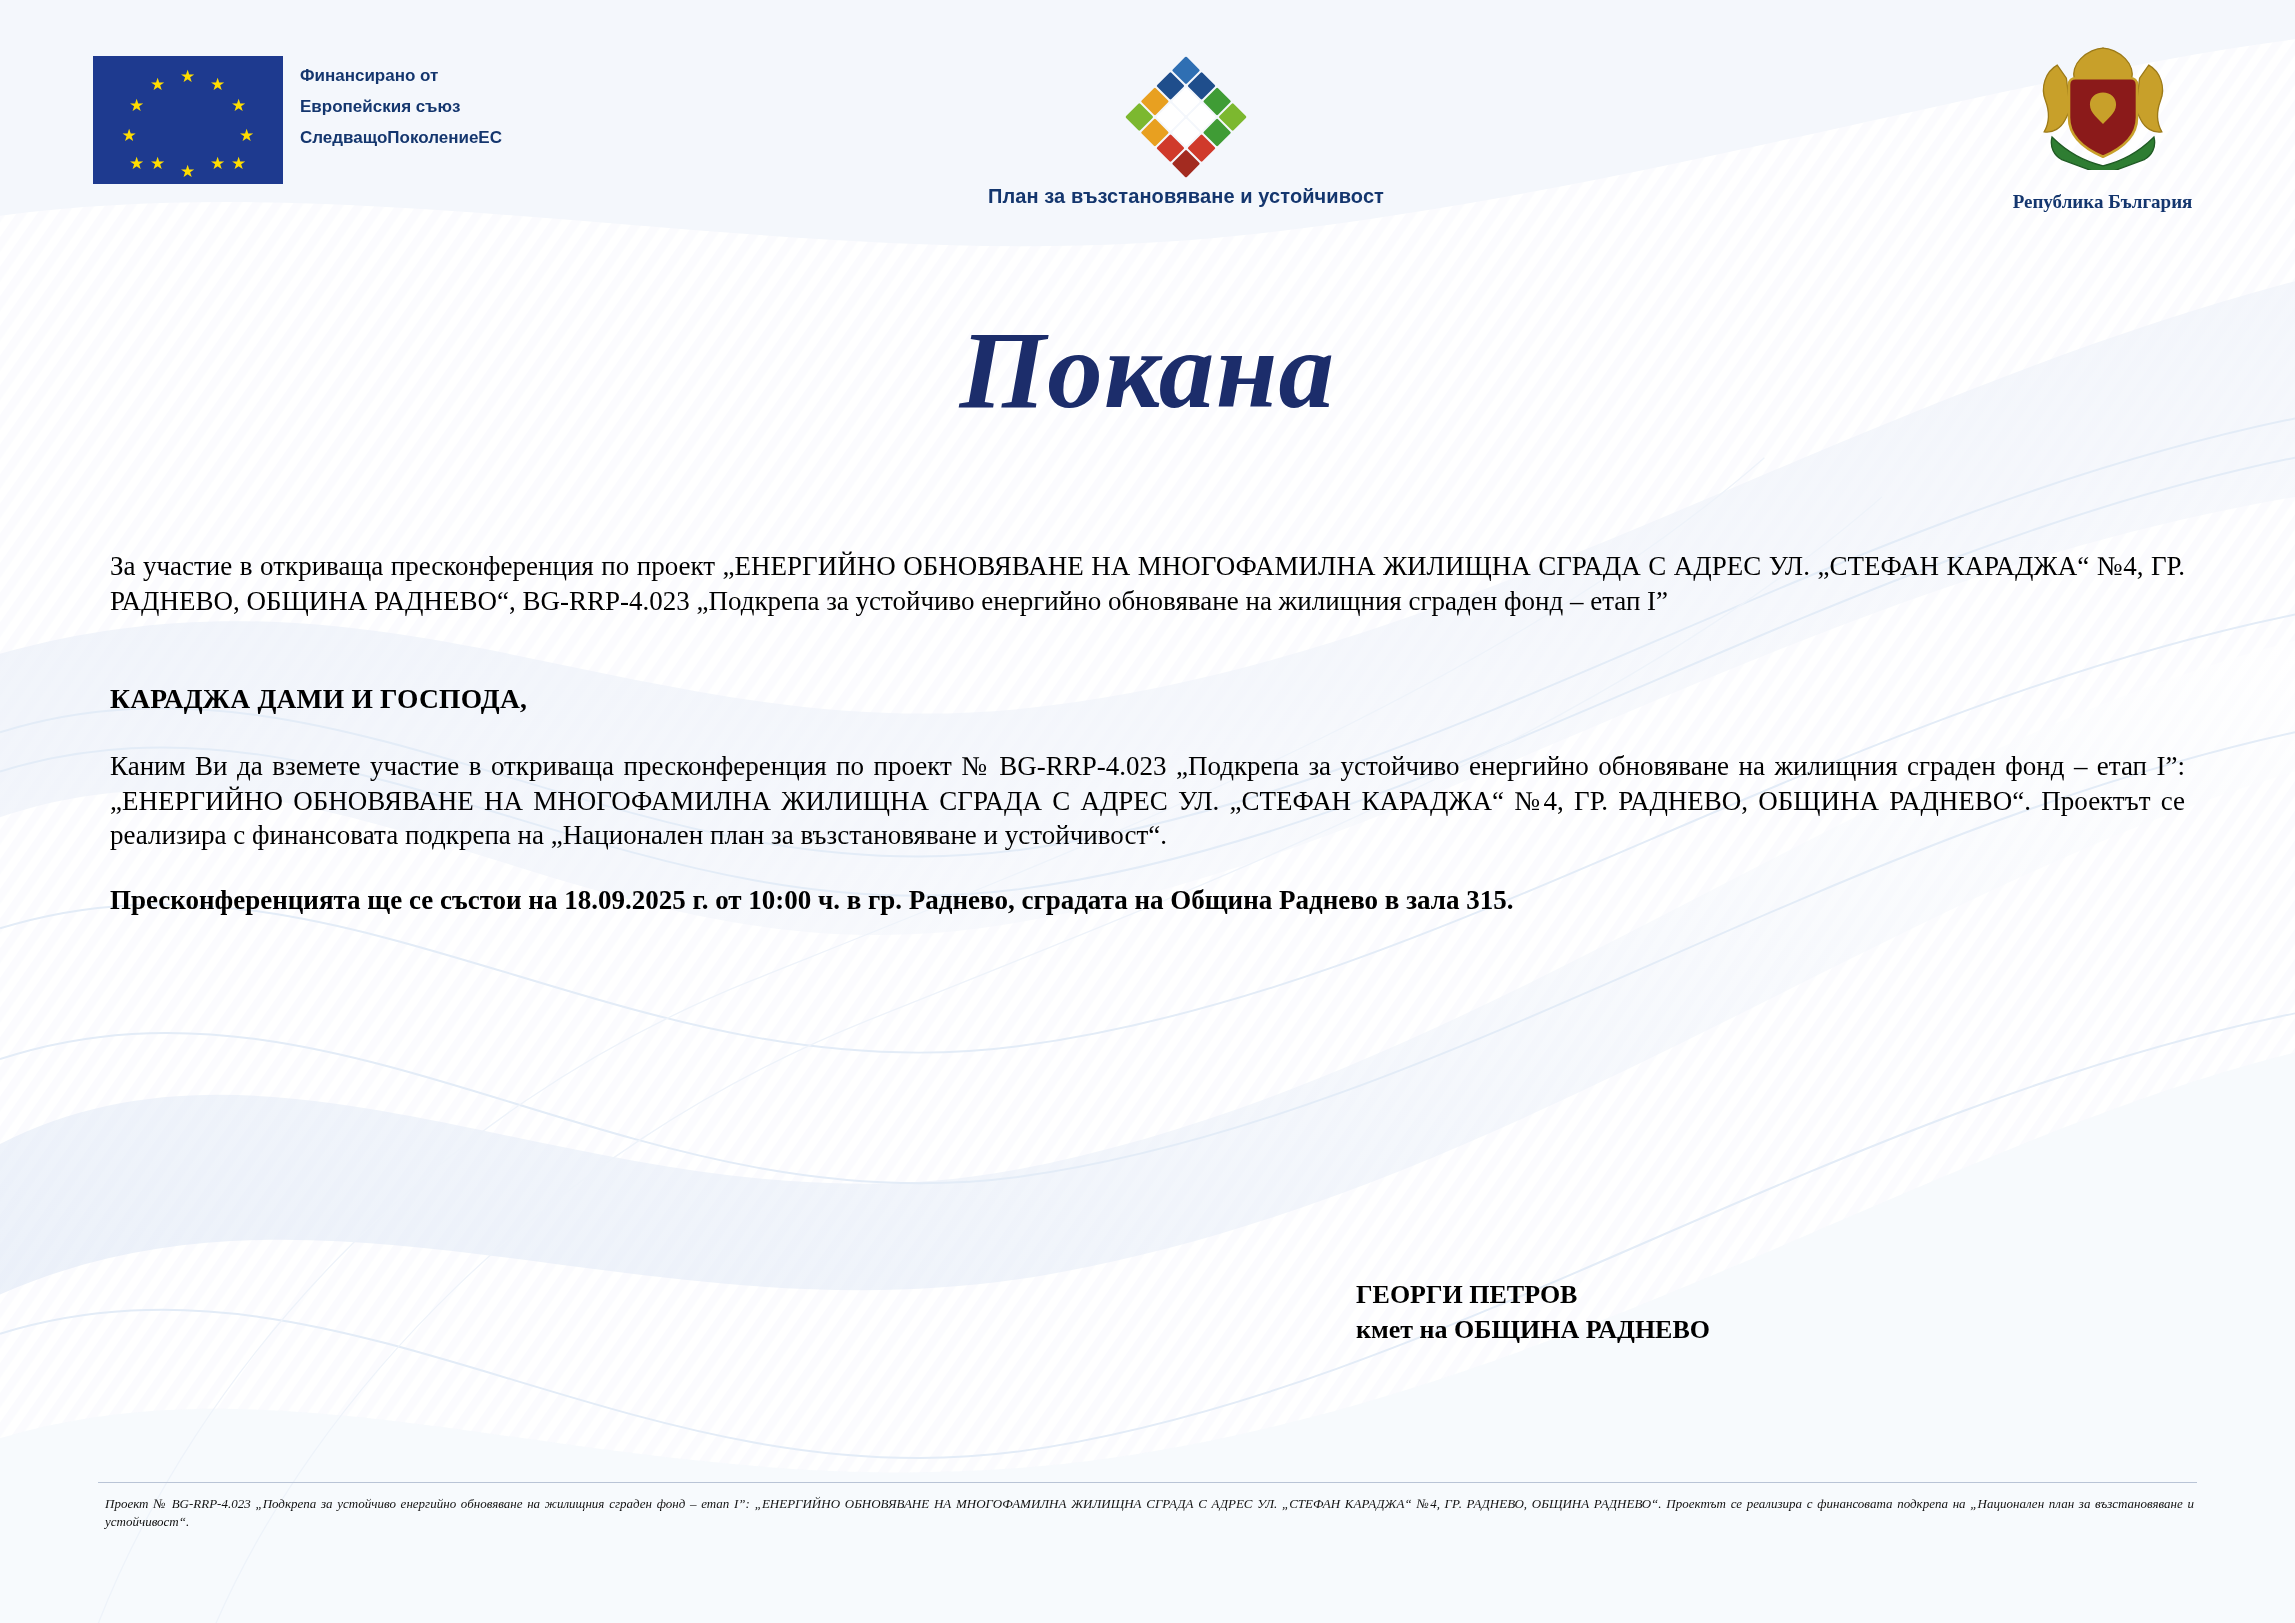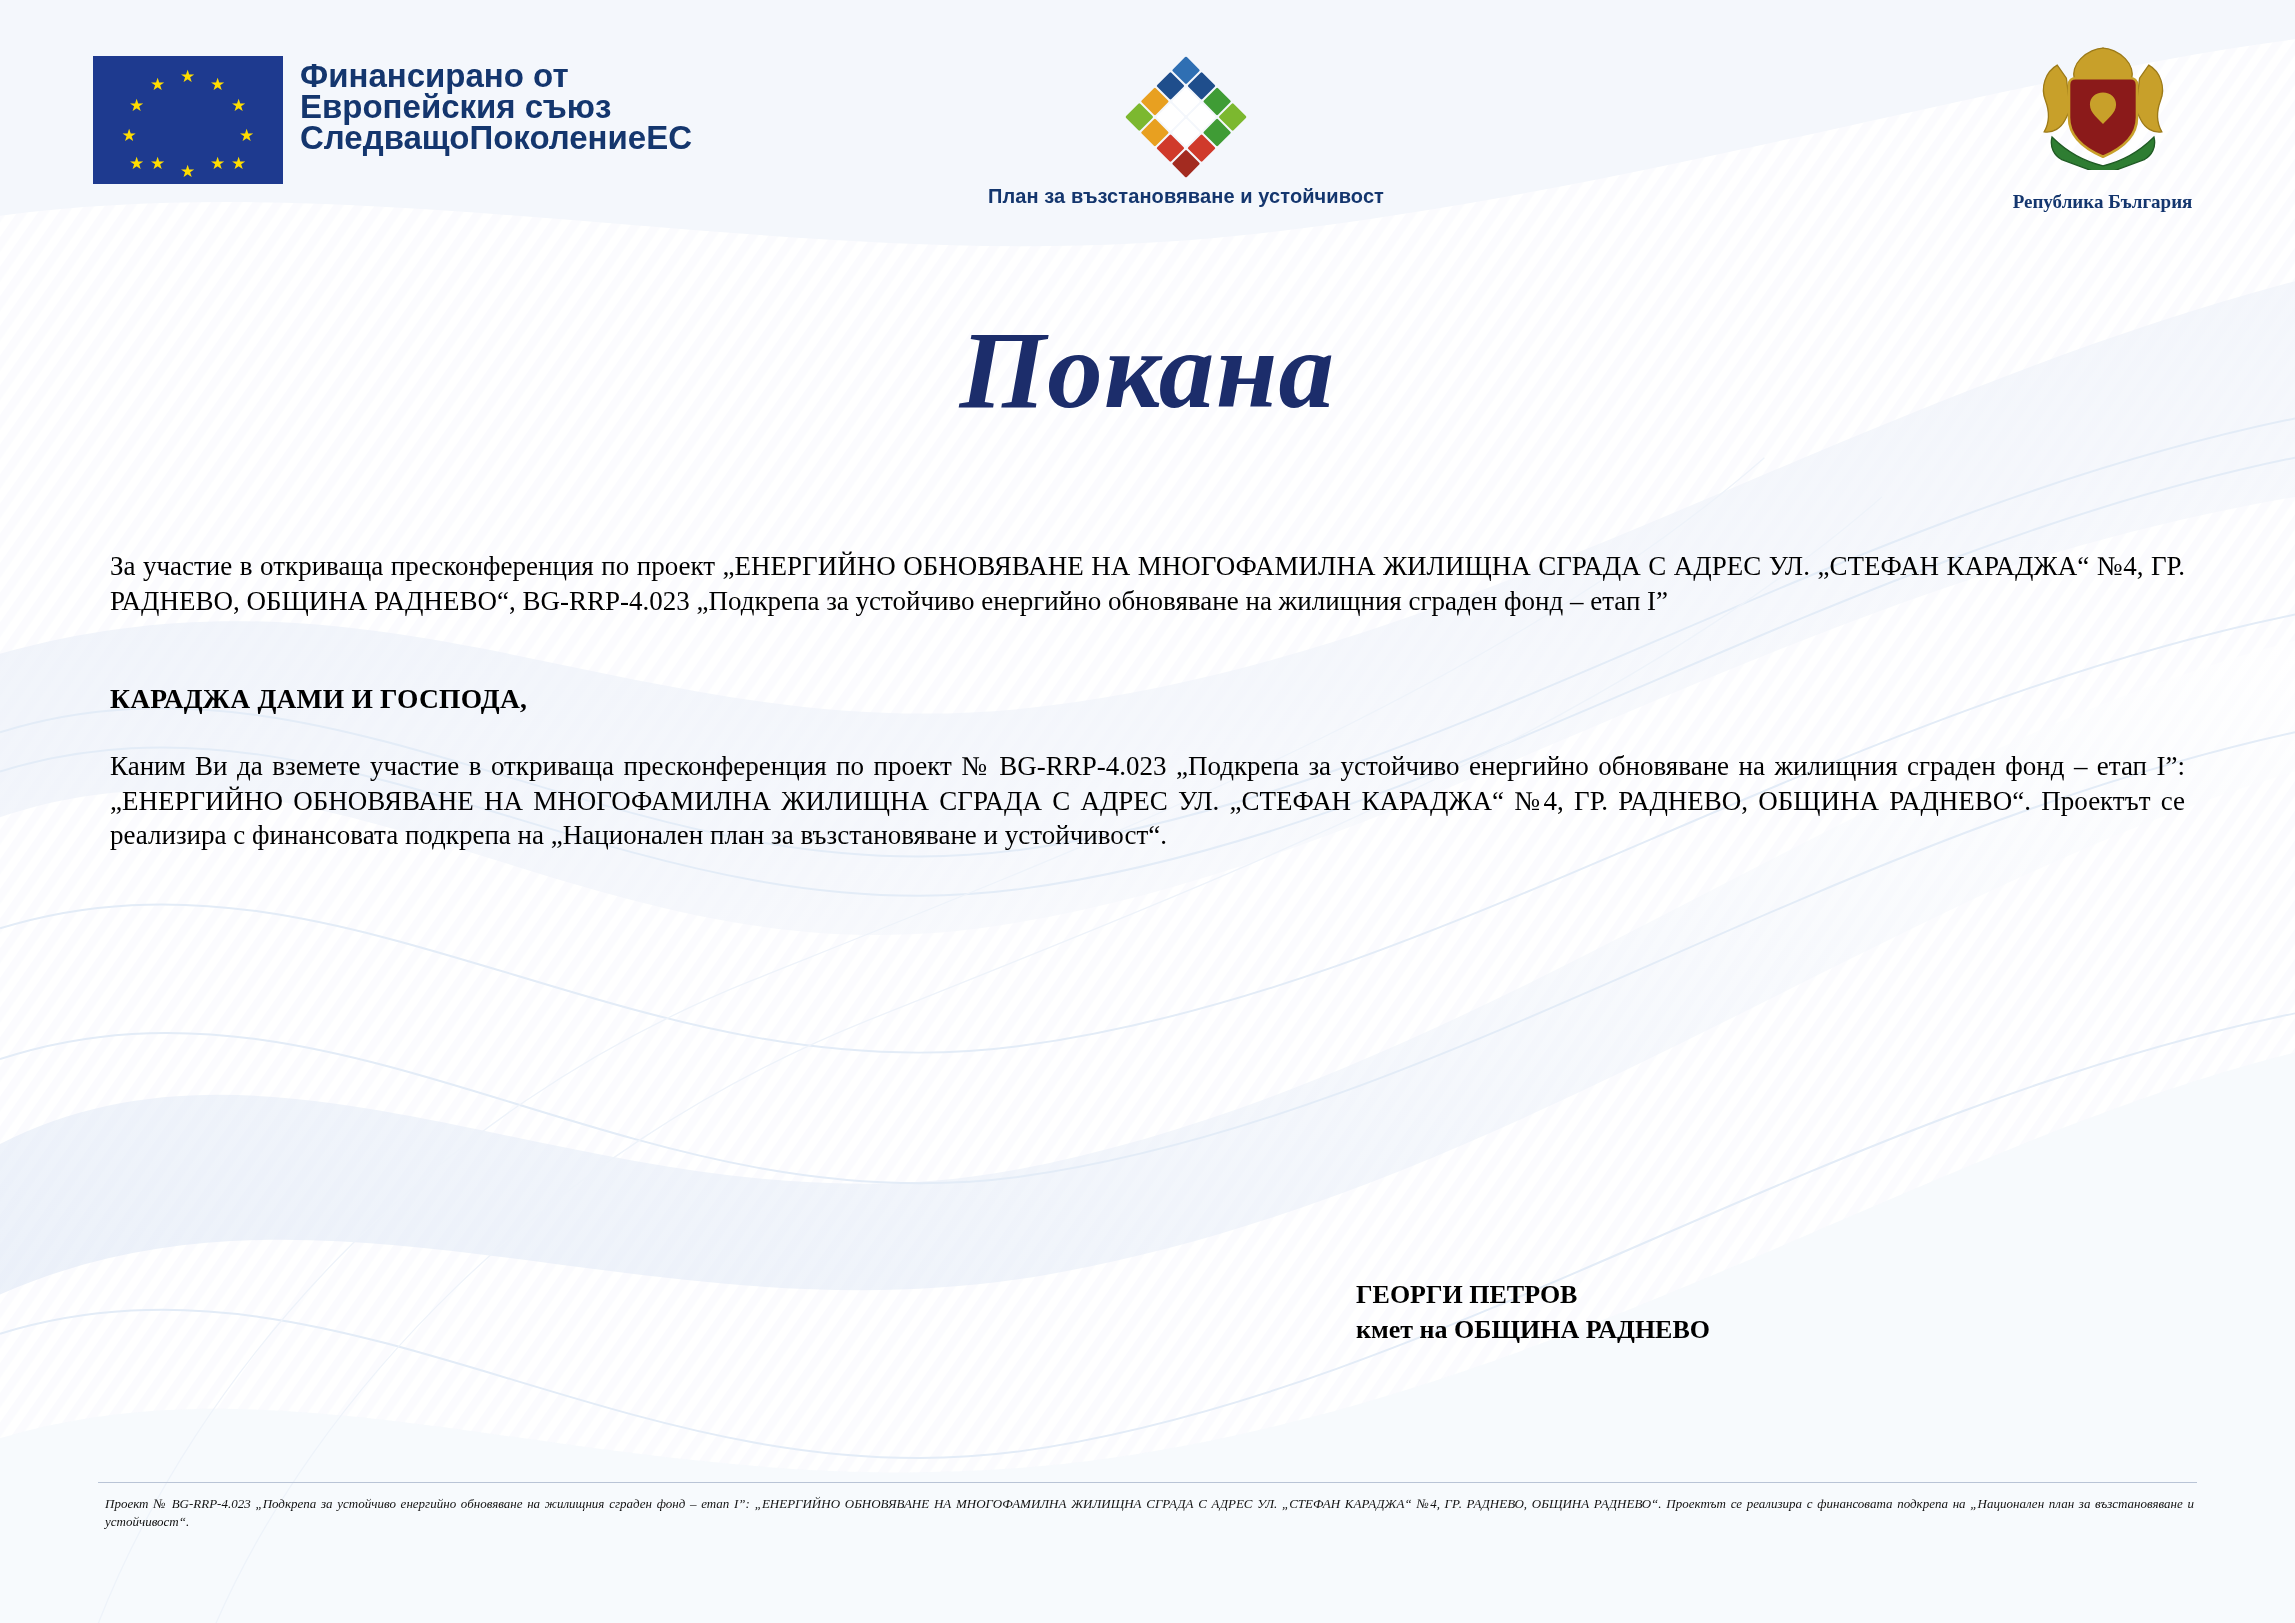--- a/index.html
+++ b/index.html
@@ -64,21 +64,21 @@
     line-height: 17px;
     width: 17px;
     height: 17px;
     text-align: center;
   }
   .eu-text {
     margin-left: 17px;
     color: #14366e;
     font-family: "Liberation Sans", sans-serif;
     font-weight: bold;
-    font-size: 33px;
+    font-size: 17px;
     line-height: 31px;
     white-space: pre-line;
     padding-top: 3.9px;
   }
 
   .prr-block {
     position: absolute;
     left: 892px;
     top: 51px;
     width: 588px;
@@ -319,20 +319,21 @@
       <div class="coat-caption">Република България</div>
     </div>
   </div>
 
   <div class="invite-title">Покана</div>
 
   <div class="body-wrap">
     <p class="para-intro">За участие в откриваща пресконференция по проект „ЕНЕРГИЙНО ОБНОВЯВАНЕ НА МНОГОФАМИЛНА ЖИЛИЩНА СГРАДА С АДРЕС УЛ. „СТЕФАН КАРАДЖА“ №4, ГР. РАДНЕВО, ОБЩИНА РАДНЕВО“, BG-RRP-4.023 „Подкрепа за устойчиво енергийно обновяване на жилищния сграден фонд – етап I”</p>
     <p class="salutation">КАРАДЖА ДАМИ И ГОСПОДА,</p>
     <p class="para-main">Каним Ви да вземете участие в откриваща пресконференция по проект № BG-RRP-4.023 „Подкрепа за устойчиво енергийно обновяване на жилищния сграден фонд – етап I”: „ЕНЕРГИЙНО ОБНОВЯВАНЕ НА МНОГОФАМИЛНА ЖИЛИЩНА СГРАДА С АДРЕС УЛ. „СТЕФАН КАРАДЖА“ №4, ГР. РАДНЕВО, ОБЩИНА РАДНЕВО“. Проектът се реализира с финансовата подкрепа на „Национален план за възстановяване и устойчивост“.</p>
+    <p class="para-when">Пресконференцията ще се състои на 18.09.2025 г. от 10:00 ч. в гр. Раднево, сградата на Община Раднево в зала 315.</p>
   </div>
 
   <div class="signature">
     <div>ГЕОРГИ ПЕТРОВ</div>
     <div>кмет на ОБЩИНА РАДНЕВО</div>
   </div>
 
   <div class="footer-rule"></div>
   <div class="footer-note">Проект № BG-RRP-4.023 „Подкрепа за устойчиво енергийно обновяване на жилищния сграден фонд – етап I”: „ЕНЕРГИЙНО ОБНОВЯВАНЕ НА МНОГОФАМИЛНА ЖИЛИЩНА СГРАДА С АДРЕС УЛ. „СТЕФАН КАРАДЖА“ №4, ГР. РАДНЕВО, ОБЩИНА РАДНЕВО“. Проектът се реализира с финансовата подкрепа на „Национален план за възстановяване и устойчивост“.</div>
 

